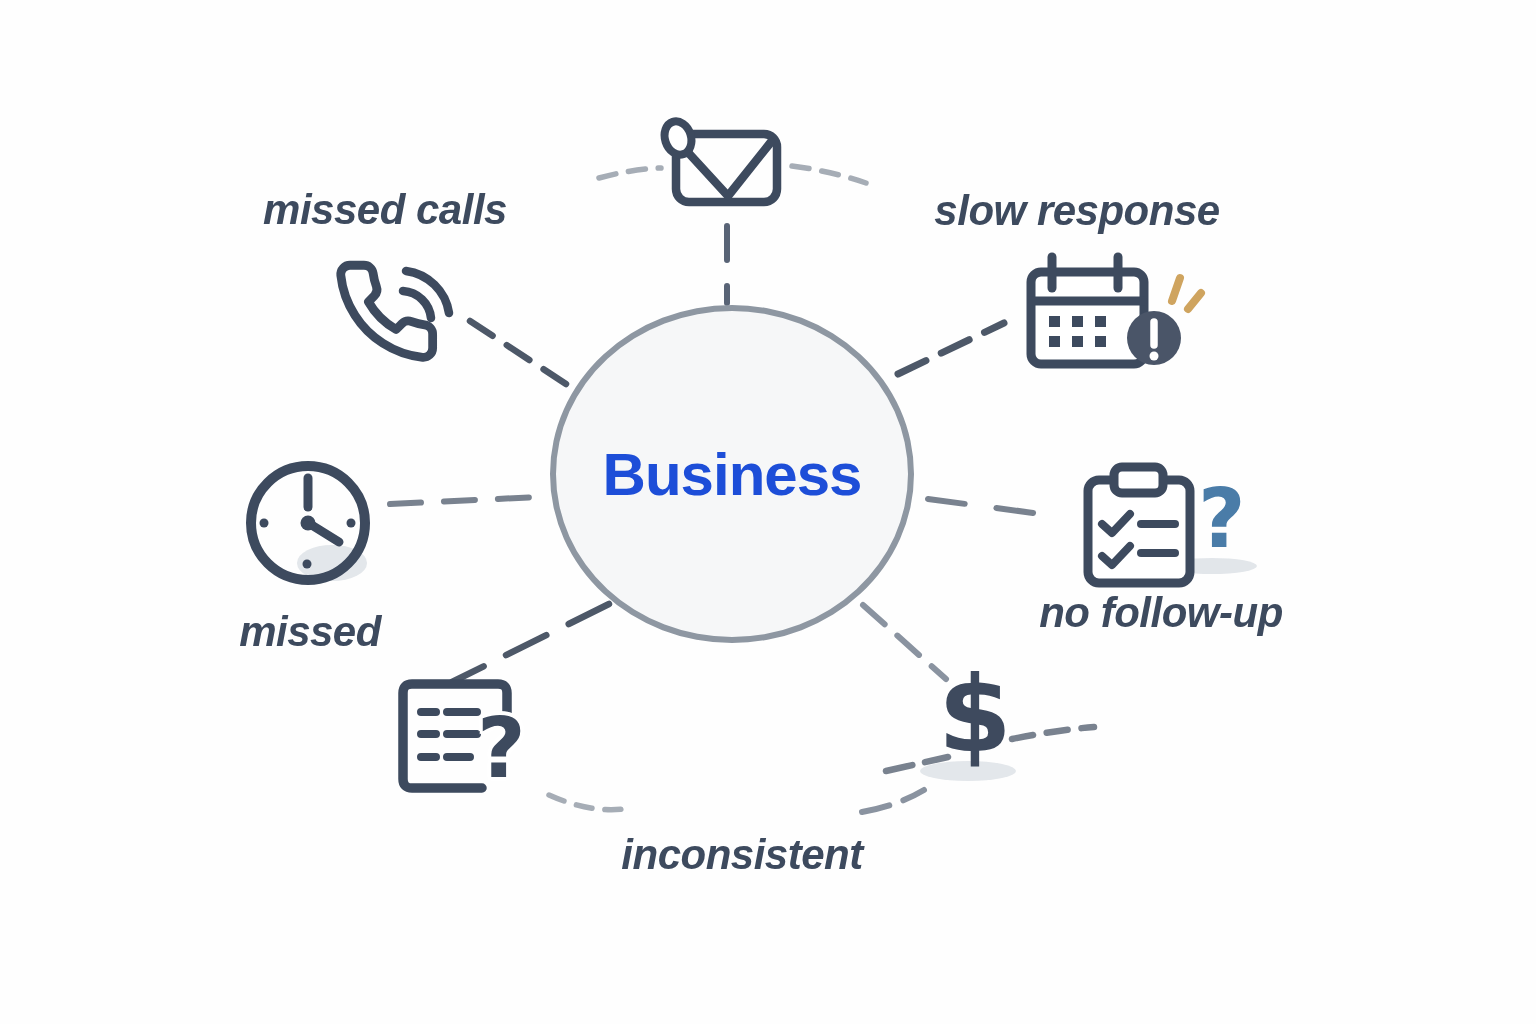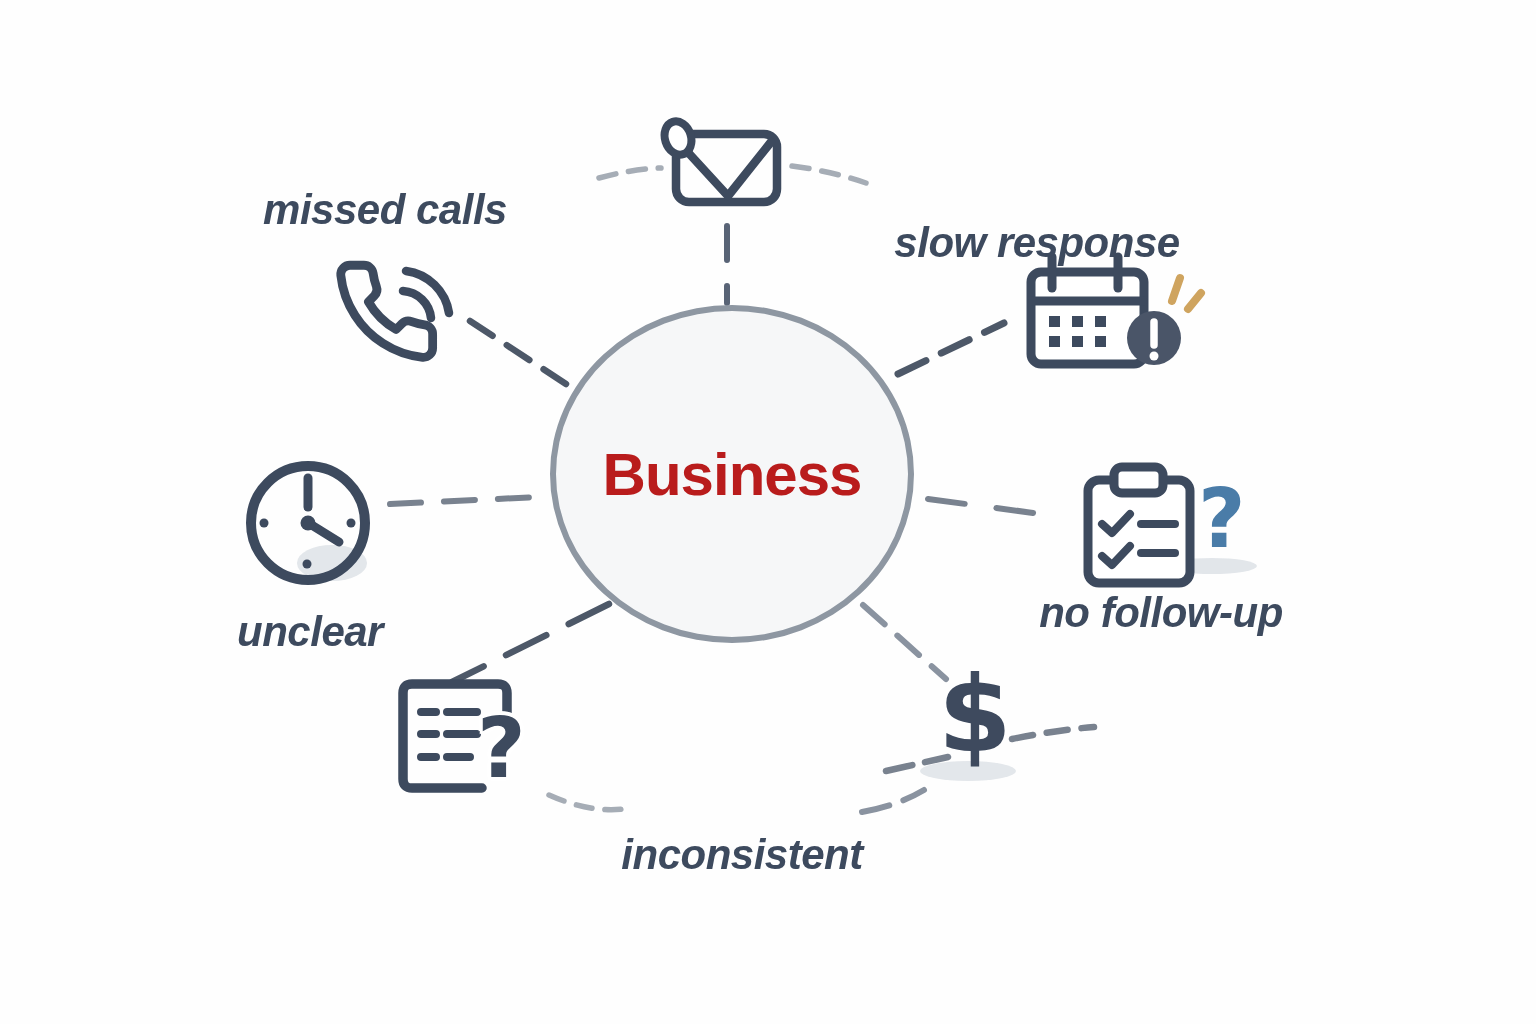--- a/index.html
+++ b/index.html
@@ -8,30 +8,30 @@
     font-family:"Liberation Sans",sans-serif;
   }
   svg{position:absolute;left:0;top:0;}
   .center-circle{
     position:absolute;left:550px;top:305px;width:364px;height:338px;
     border:6px solid #8e97a2;border-radius:50%;background:#f6f7f8;
     display:flex;align-items:center;justify-content:center;z-index:2;
     box-sizing:border-box;
   }
   .center-label{
-    font-size:60px;font-weight:700;color:#b91c1c;letter-spacing:-1px;
+    font-size:60px;font-weight:700;color:#1d4ed8;letter-spacing:-1px;
   }
   .spoke-label{
     position:absolute;z-index:3;font-style:italic;font-weight:600;
     font-size:42px;color:#3d4a5e;letter-spacing:-0.5px;white-space:nowrap;
     transform:translateX(-50%);
     text-align:right;
   }
   #lbl-missed{left:385px;top:186px;}
-  #lbl-slow{left:1037px;top:187px;margin-top:32px;}
+  #lbl-slow{left:1077px;top:187px;}
   #lbl-unclear{left:310px;top:608px;}
   #lbl-followup{left:1161px;top:589px;}
   #lbl-inconsistent{left:742px;top:785px;margin-top:46px;}
   .glyph{position:absolute;z-index:3;line-height:1;font-family:"DejaVu Sans",sans-serif;}
   #glyph-dollar{left:938px;top:662px;font-size:106px;font-weight:800;color:#3e4a5e;}
   #glyph-doc-q{left:477px;top:706px;font-size:84px;font-weight:800;color:#3d4a5e;
     text-shadow:-4px 0 0 #fff,4px 0 0 #fff,0 -4px 0 #fff,0 4px 0 #fff,-3px -3px 0 #fff,3px 3px 0 #fff,-3px 3px 0 #fff,3px -3px 0 #fff;}
   #glyph-clip-q{left:1198px;top:478px;font-size:82px;font-weight:700;color:#4a7ca8;}
 </style>
 </head>
@@ -123,21 +123,21 @@
       <path d="M 421 757 L 436 757 M 447 757 L 470 757" stroke-width="8"></path>
     </g>
   </svg>
 
   <div class="center-circle">
     <span class="center-label">Business</span>
   </div>
 
   <span class="spoke-label" id="lbl-missed">missed calls</span>
   <span class="spoke-label" id="lbl-slow">slow response</span>
-  <span class="spoke-label" id="lbl-unclear">unclear</span>
+  <span class="spoke-label" id="lbl-unclear">missed</span>
   <span class="spoke-label" id="lbl-followup">no follow-up</span>
   <span class="spoke-label" id="lbl-inconsistent">inconsistent</span>
 
   <span class="glyph" id="glyph-dollar">$</span>
   <span class="glyph" id="glyph-doc-q">?</span>
   <span class="glyph" id="glyph-clip-q">?</span>
 
 </div>
 
 </body></html>

